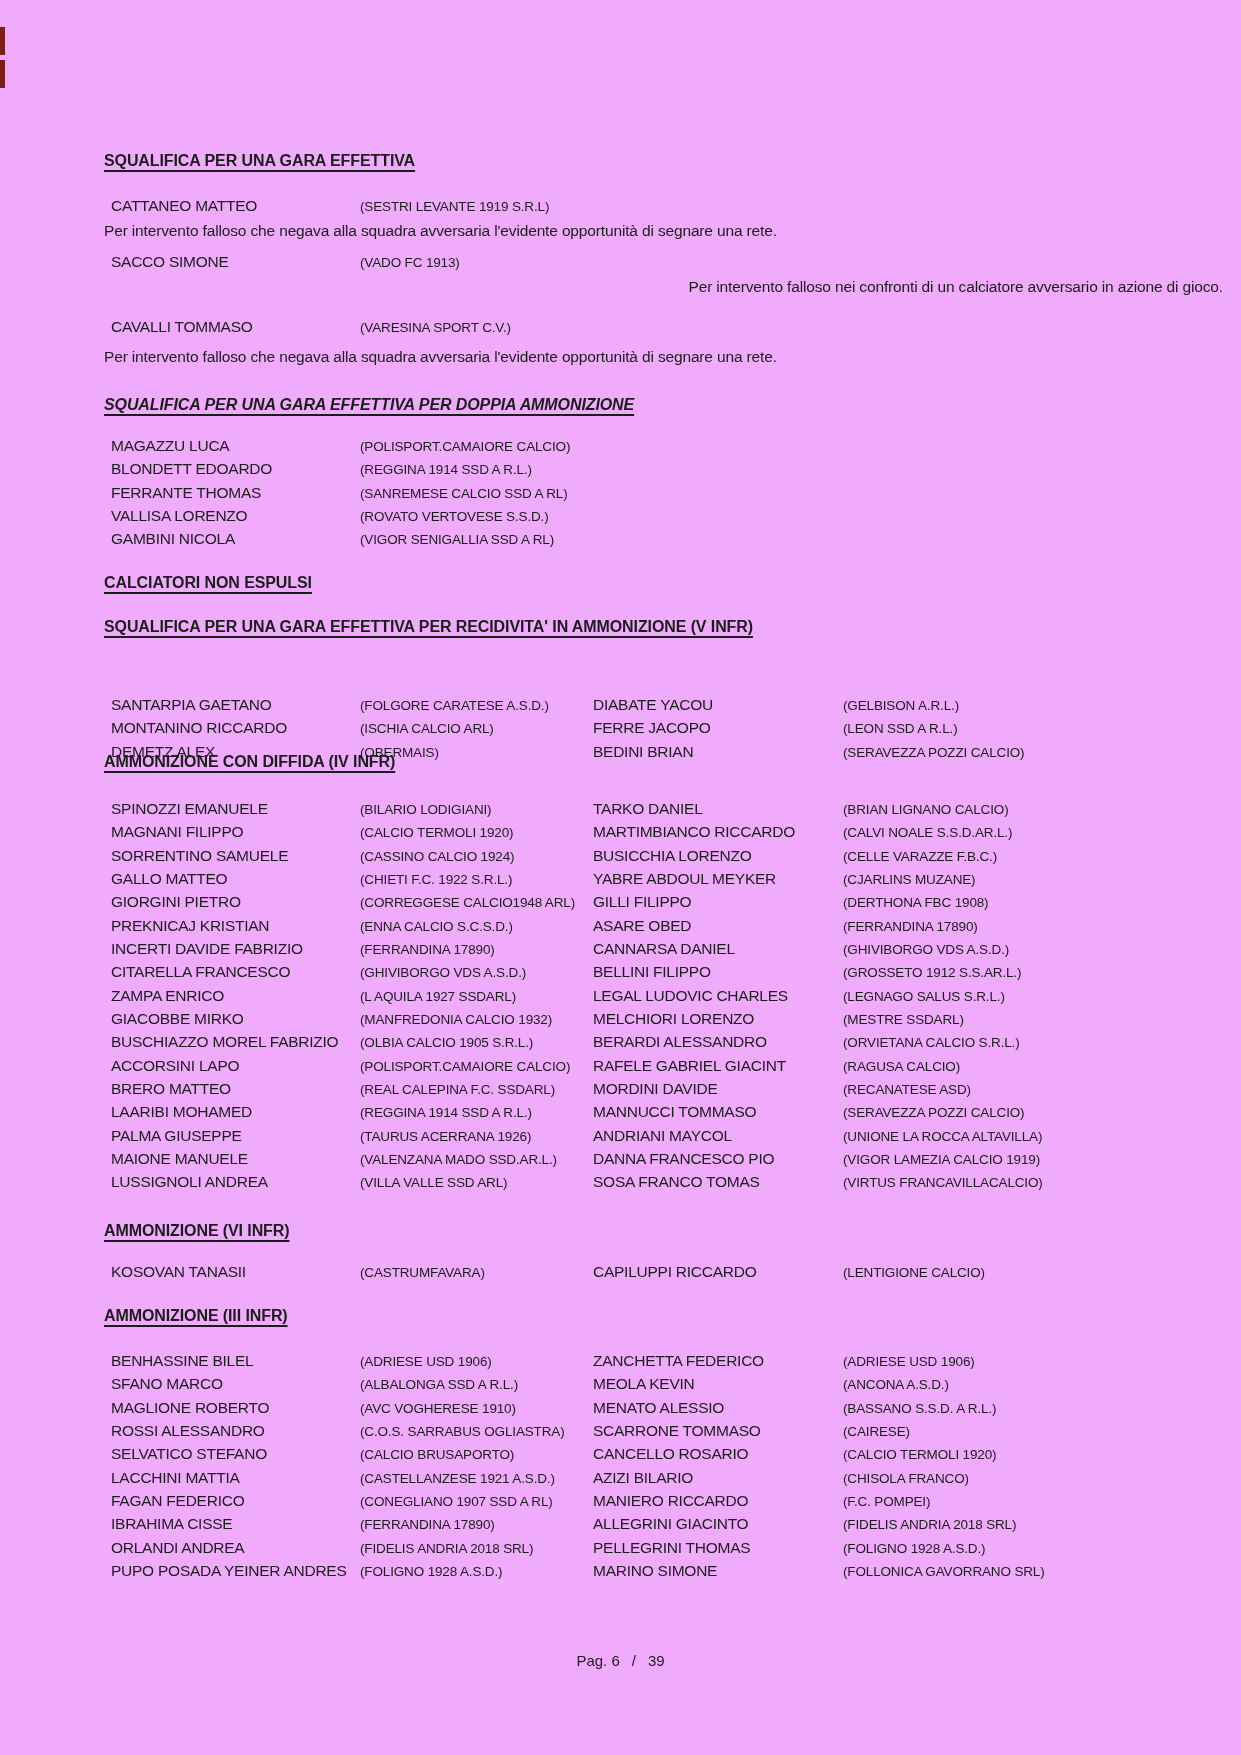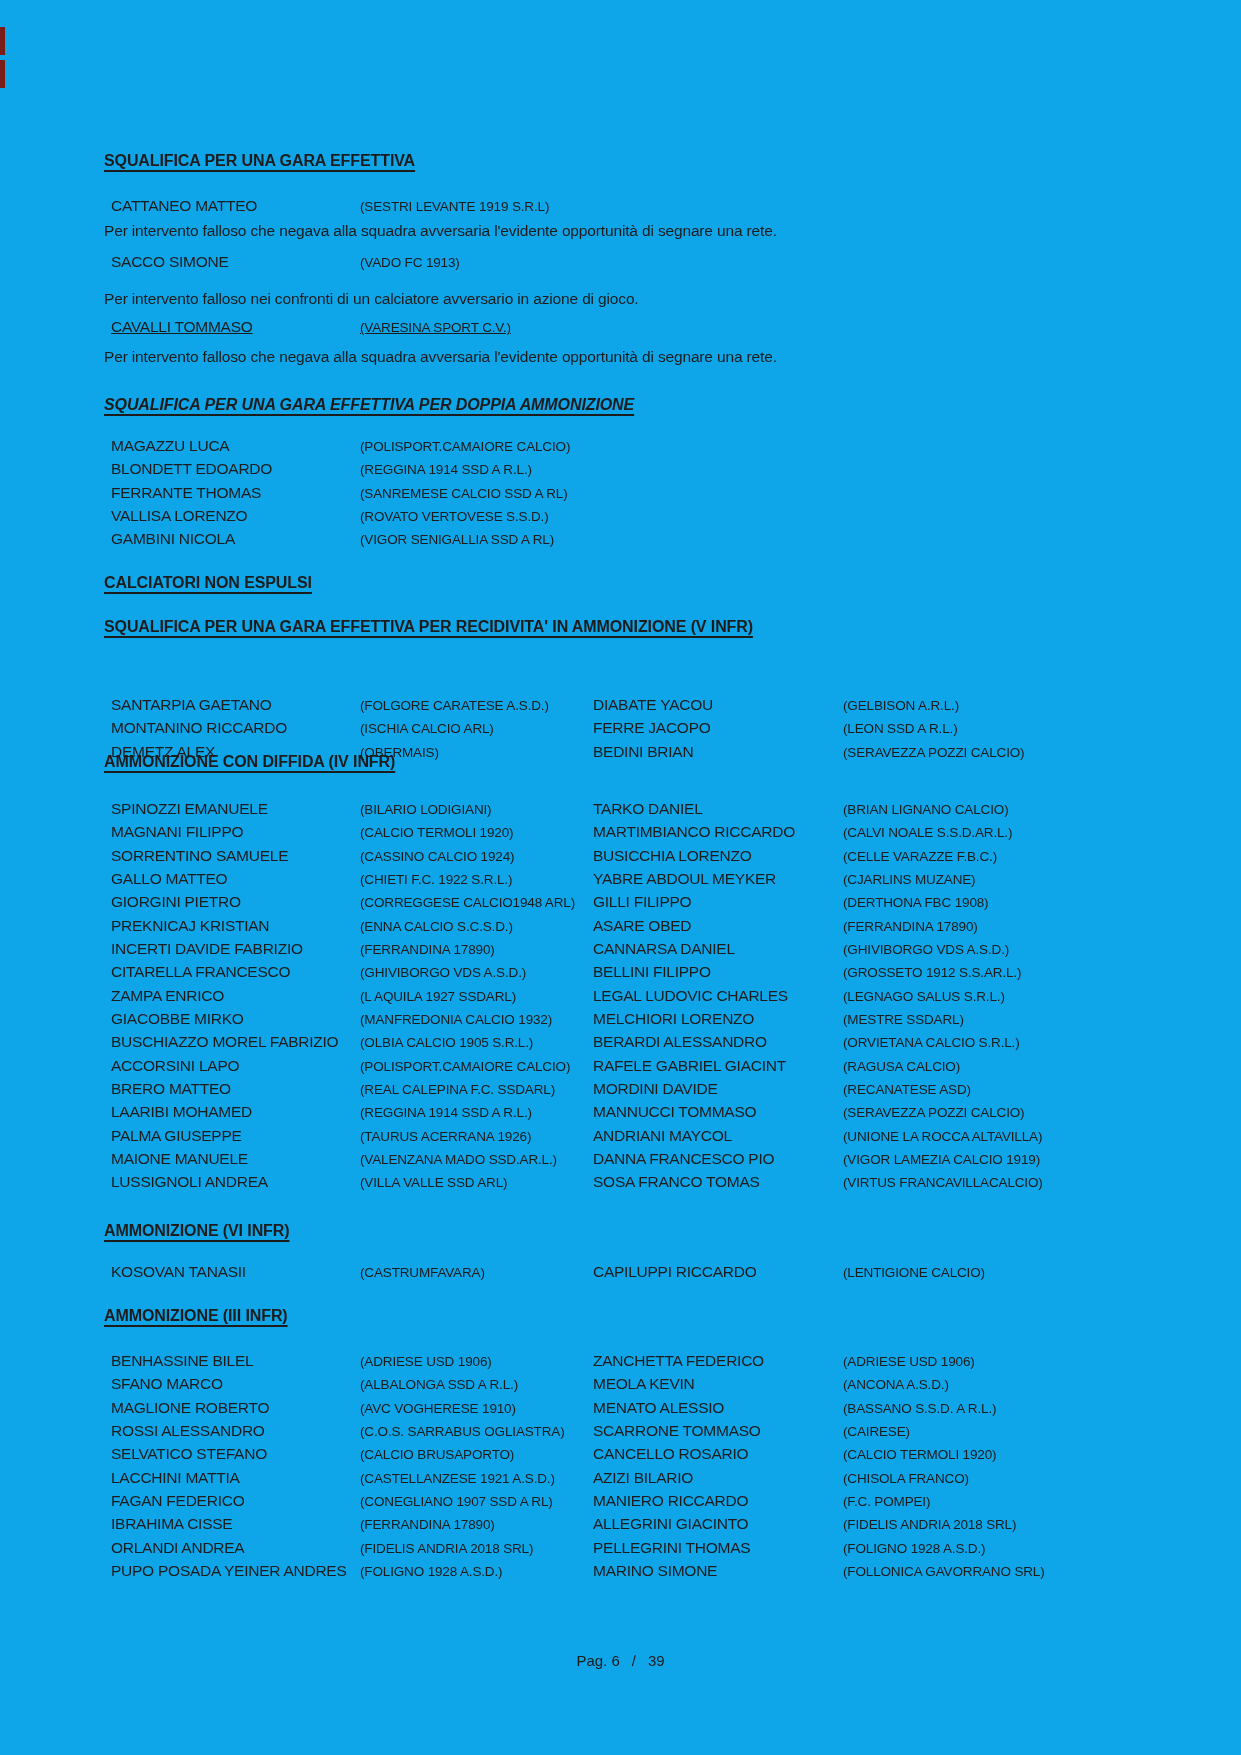--- a/index.html
+++ b/index.html
@@ -1,18 +1,18 @@
 <!DOCTYPE html>
 <html style="--text: #1c1c1c; --edge: #7d1d17;"><head>
 <meta charset="utf-8">
 <style>
   :root{ --text:#1c1c1c; --edge:#7d1d17; }
   html,body{ margin:0; padding:0; background:#ffffff; }
   .page{
-    position:relative; width:1241px; height:1755px; background:#0ea5e9;
+    position:relative; width:1241px; height:1755px; background:#f0abfc;
     font-family:"Liberation Sans","DejaVu Sans",sans-serif; color:var(--text);
     overflow:hidden;
   }
   .edge-mark{ position:absolute; left:0; width:5px; height:28px; background:var(--edge); }
   .edge-mark.m1{ top:27px; }
   .edge-mark.m2{ top:60px; }
   .section{ position:absolute; left:104px; right:18px; }
   .heading{
     font-weight:bold; font-size:16px; letter-spacing:-0.1px; white-space:nowrap;
     text-decoration:underline; text-decoration-thickness:1.6px; text-underline-offset:4px;
@@ -50,22 +50,22 @@
       </div>
       <div class="section para" style="top: 222px;">Per intervento falloso che negava alla squadra avversaria l'evidente opportunità di segnare una rete.</div>
       <div class="section list" style="top: 253px;">
         <div class="row">
           <span class="pname">SACCO SIMONE</span>
           <span class="pclub">(VADO FC 1913)</span>
           <span class="pname"></span>
           <span class="pclub"></span>
         </div>
       </div>
-      <div class="section para" style="top: 290px;">Per intervento falloso nei confronti di un calciatore avversario in azione di gioco.</div>
-      <div class="section list" style="top: 318px; text-decoration: underline;">
+      <div class="section para" style="top: 278px; text-align: right;">Per intervento falloso nei confronti di un calciatore avversario in azione di gioco.</div>
+      <div class="section list" style="top: 318px;">
         <div class="row">
           <span class="pname">CAVALLI TOMMASO</span>
           <span class="pclub">(VARESINA SPORT C.V.)</span>
           <span class="pname"></span>
           <span class="pclub"></span>
         </div>
       </div>
       <div class="section para" style="top: 348px;">Per intervento falloso che negava alla squadra avversaria l'evidente opportunità di segnare una rete.</div>
       <div class="section heading" style="top: 396px; font-style: italic;">SQUALIFICA PER UNA GARA EFFETTIVA PER DOPPIA AMMONIZIONE</div>
       <div class="section list" style="top: 437px;">

